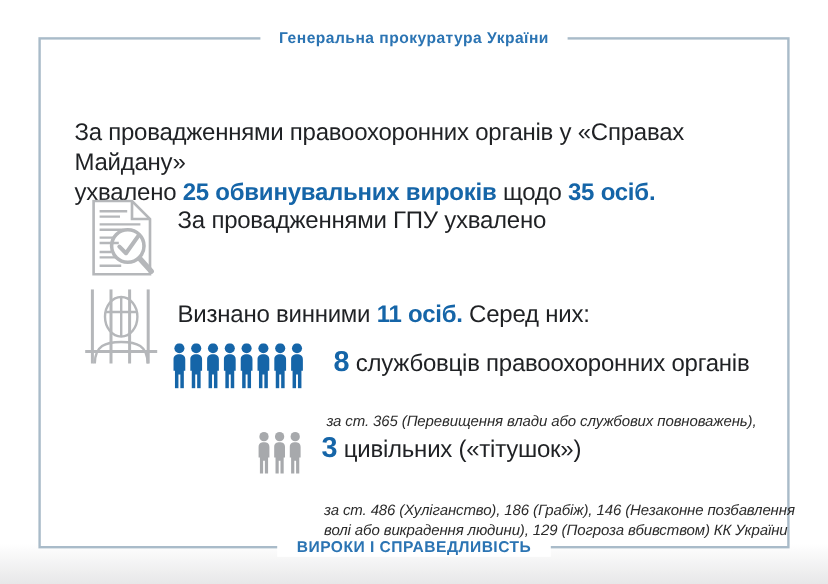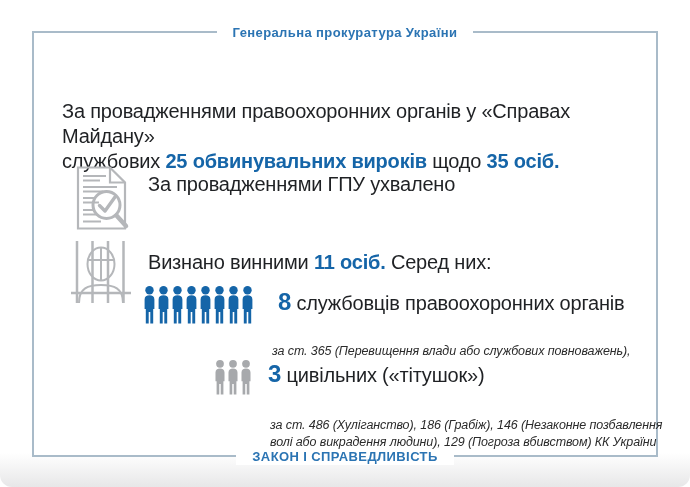--- a/index.html
+++ b/index.html
@@ -2,21 +2,21 @@
 <html lang="uk" style="--accent: #1565a8; --frame: #a9bbc9; --grayicon: #a7a9ac; --ink: #1f2124; --labelblue: #2b74b3; --note: #2b2b2b;"><head>
 <meta charset="utf-8">
 <style>
   :root{
     --accent:#1565a8; --frame:#a9bbc9; --grayicon:#a7a9ac;
     --ink:#1f2124; --labelblue:#2b74b3; --note:#2b2b2b;
   }
   html,body{margin:0;padding:0;}
   body{font-family:"Liberation Sans",sans-serif;background:#fff;}
   .stage{position:relative;width:690px;height:487px;overflow:hidden;
-         background:linear-gradient(180deg,#ffffff 0%,#ffffff 93%,#e7e7e8 100%);border-radius:12px;}
+         background:linear-gradient(180deg,#ffffff 0%,#ffffff 93%,#e7e7e8 100%);}
   .card{position:absolute;left:32px;top:31px;width:626px;height:426px;
         box-sizing:border-box;border:2px solid var(--frame);background:#fff;}
   .edge-label{position:absolute;left:0;right:0;text-align:center;z-index:3;}
   .edge-label span{display:inline-block;background:#fff;padding:0 16px;
         color:var(--labelblue);font-weight:bold;font-size:13px;letter-spacing:.4px;line-height:16px;}
   .hdr{top:23px;} .ftr{top:447px;}
   .title{position:absolute;left:62px;top:54px;z-index:2;color:var(--accent);
         font-size:29px;font-weight:bold;letter-spacing:.4px;white-space:nowrap;}
   .intro{position:absolute;left:62px;top:99px;width:588px;z-index:2;color:var(--ink);
         font-size:20px;line-height:25px;letter-spacing:-.2px;}
@@ -43,21 +43,21 @@
 
   <div class="edge-label hdr">
     <span>Генеральна прокуратура України</span>
   </div>
 
   <div class="card"></div>
 
 
   <div class="intro">
     <div><span>За провадженнями правоохоронних органів у «Справах Майдану»</span></div>
-    <div><span>службових </span><span class="accent">25 обвинувальних вироків</span><span> щодо </span><span class="accent">35 осіб.</span></div>
+    <div><span>ухвалено </span><span class="accent">25 обвинувальних вироків</span><span> щодо </span><span class="accent">35 осіб.</span></div>
   </div>
 
   <div class="icon-slot" style="left:73px;top:166px;">
     <svg width="58" height="64" viewBox="0 0 58 64">
       <path class="outline-icon" d="M5,1.5 H37 L52,16.5 V62.5 H5 Z" stroke-width="2.2" fill="#fff"></path>
       <path class="outline-icon" d="M37,1.5 V16.5 H52" stroke-width="2.2"></path>
       <g class="outline-icon" stroke-width="2">
         <line x1="10" y1="10" x2="33" y2="10"></line>
           <line x1="10" y1="14.5" x2="27" y2="14.5"></line>
         <line x1="10" y1="21" x2="44" y2="21"></line>
@@ -151,16 +151,16 @@
         <path fill="#a7a9ac" d="M1.6,13.5 C1.6,10.6 3.6,9.3 6.5,9.3 C9.4,9.3 11.4,10.6 11.4,13.5 L11.4,23 L10.2,23 L10.2,37.5 L7.3,37.5 L7.3,26 L5.7,26 L5.7,37.5 L2.8,37.5 L2.8,23 L1.6,23 Z"></path>
       </svg>
     </div>
   <div class="row-title rt-2"><span class="accent">3</span><span> цивільних («тітушок»)</span></div>
   <div class="row-note rn-2">
     <div>за ст. 486 (Хуліганство), 186 (Грабіж), 146 (Незаконне позбавлення</div>
     <div>волі або викрадення людини), 129 (Погроза вбивством) КК України</div>
   </div>
 
   <div class="edge-label ftr">
-    <span>ЗАКОН І СПРАВЕДЛИВІСТЬ</span>
+    <span>ВИРОКИ І СПРАВЕДЛИВІСТЬ</span>
   </div>
 
 </div>
 
 </body></html>

